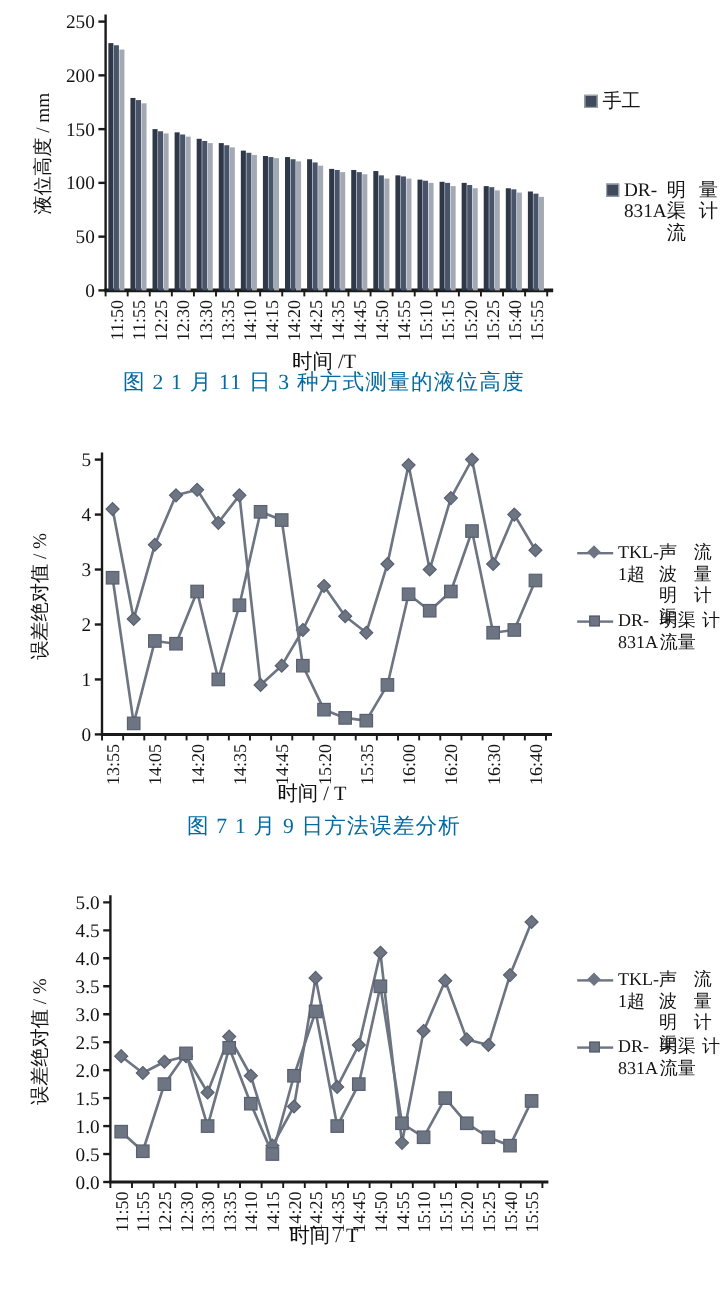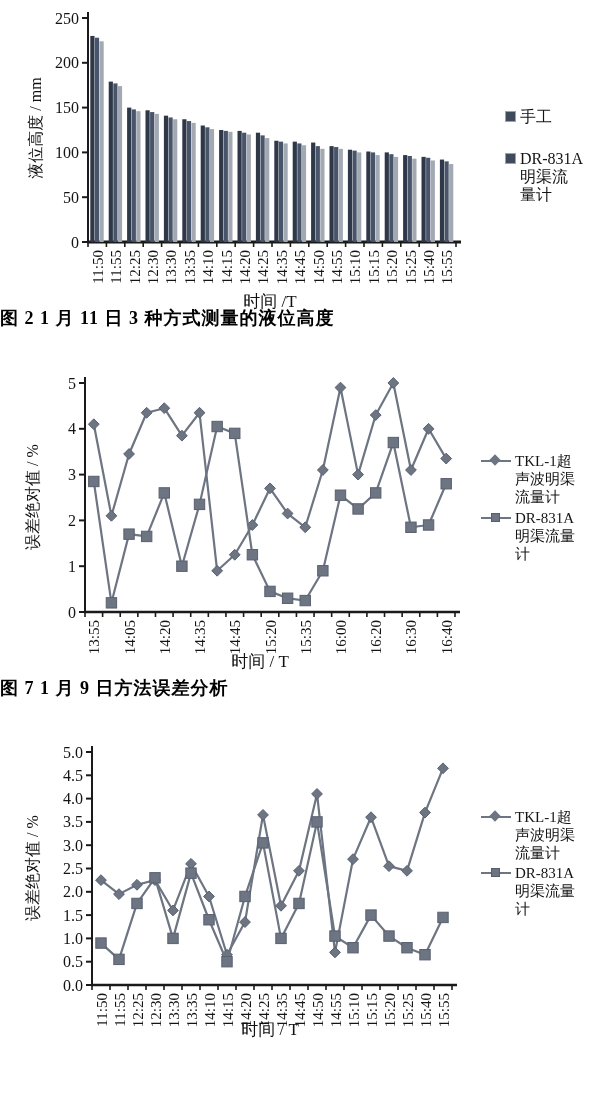--- a/index.html
+++ b/index.html
@@ -2,40 +2,40 @@
 <html><head>
 <meta charset="utf-8">
 <style>
   html,body{margin:0;padding:0;background:#ffffff;}
   #page{position:relative;width:600px;height:1096px;background:#ffffff;overflow:hidden;
         font-family:"Liberation Serif", serif;color:#141414;}
   svg{position:absolute;left:0;}
   #svg1{top:0;}
   #svg2{top:340px;}
   #svg3{top:715px;}
-  .caption{position:absolute;left:0;width:540px;text-align:left;font-weight:bold;
-           font-size:18px;letter-spacing:1px;color:#000000;}
+  .caption{position:absolute;left:0;width:540px;text-align:center;font-weight:normal;
+           font-size:18px;letter-spacing:1px;color:#0369a1;}
   #cap1{top:306px;} #cap2{top:676px;} #cap3{top:1048px;}
   .xlabel{position:absolute;width:180px;text-align:center;font-size:17px;color:#111;}
   #xl1{left:180px;top:290px;} #xl2{left:170px;top:650px;} #xl3{left:180px;top:1018px;}
   .ylabel{position:absolute;width:180px;height:20px;text-align:center;font-size:16px;
           color:#111;transform:rotate(-90deg);}
   #yl1{left:-54px;top:118px;} #yl2{left:-57px;top:487px;} #yl3{left:-57px;top:858px;}
   .legend-entry{position:absolute;display:flex;gap:4px;align-items:flex-start;}
-  .legend-lines{display:flex;flex-direction:column;}
+  .legend-lines{display:flex;flex-direction:row;}
   .lg1{font-size:16px;line-height:18px;}
   .lg2{font-size:15px;line-height:18px;}
   .sq-marker{flex:0 0 auto;width:11px;height:11px;margin-top:3px;background:#3f4a5a;
              border:1px solid #9aa3ae;box-sizing:border-box;}
   .line-marker{flex:0 0 auto;position:relative;width:30px;height:2px;background:#6d7482;margin-top:8px;}
   .line-marker .dmd{position:absolute;left:10px;top:-4px;width:8px;height:8px;background:#6d7482;
                     transform:rotate(45deg);}
   .line-marker .sqr{position:absolute;left:10px;top:-4px;width:9px;height:9px;background:#6d7482;
                     border:1px solid #565d6b;box-sizing:border-box;}
-  #lgd1a{left:505px;top:76px;margin-top:32px;} #lgd1b{left:505px;top:150px;}
+  #lgd1a{left:487px;top:76px;} #lgd1b{left:505px;top:150px;}
   #lgd2a{left:481px;top:452px;} #lgd2b{left:481px;top:509px;}
   #lgd3a{left:481px;top:808px;} #lgd3b{left:481px;top:864px;}
 </style>
 </head>
 <body>
 
 <div id="page">
 
   <svg id="svg1" width="600" height="340">
       <line x1="88" y1="12" x2="88" y2="242" stroke="#1a1a1a" stroke-width="2"></line>

